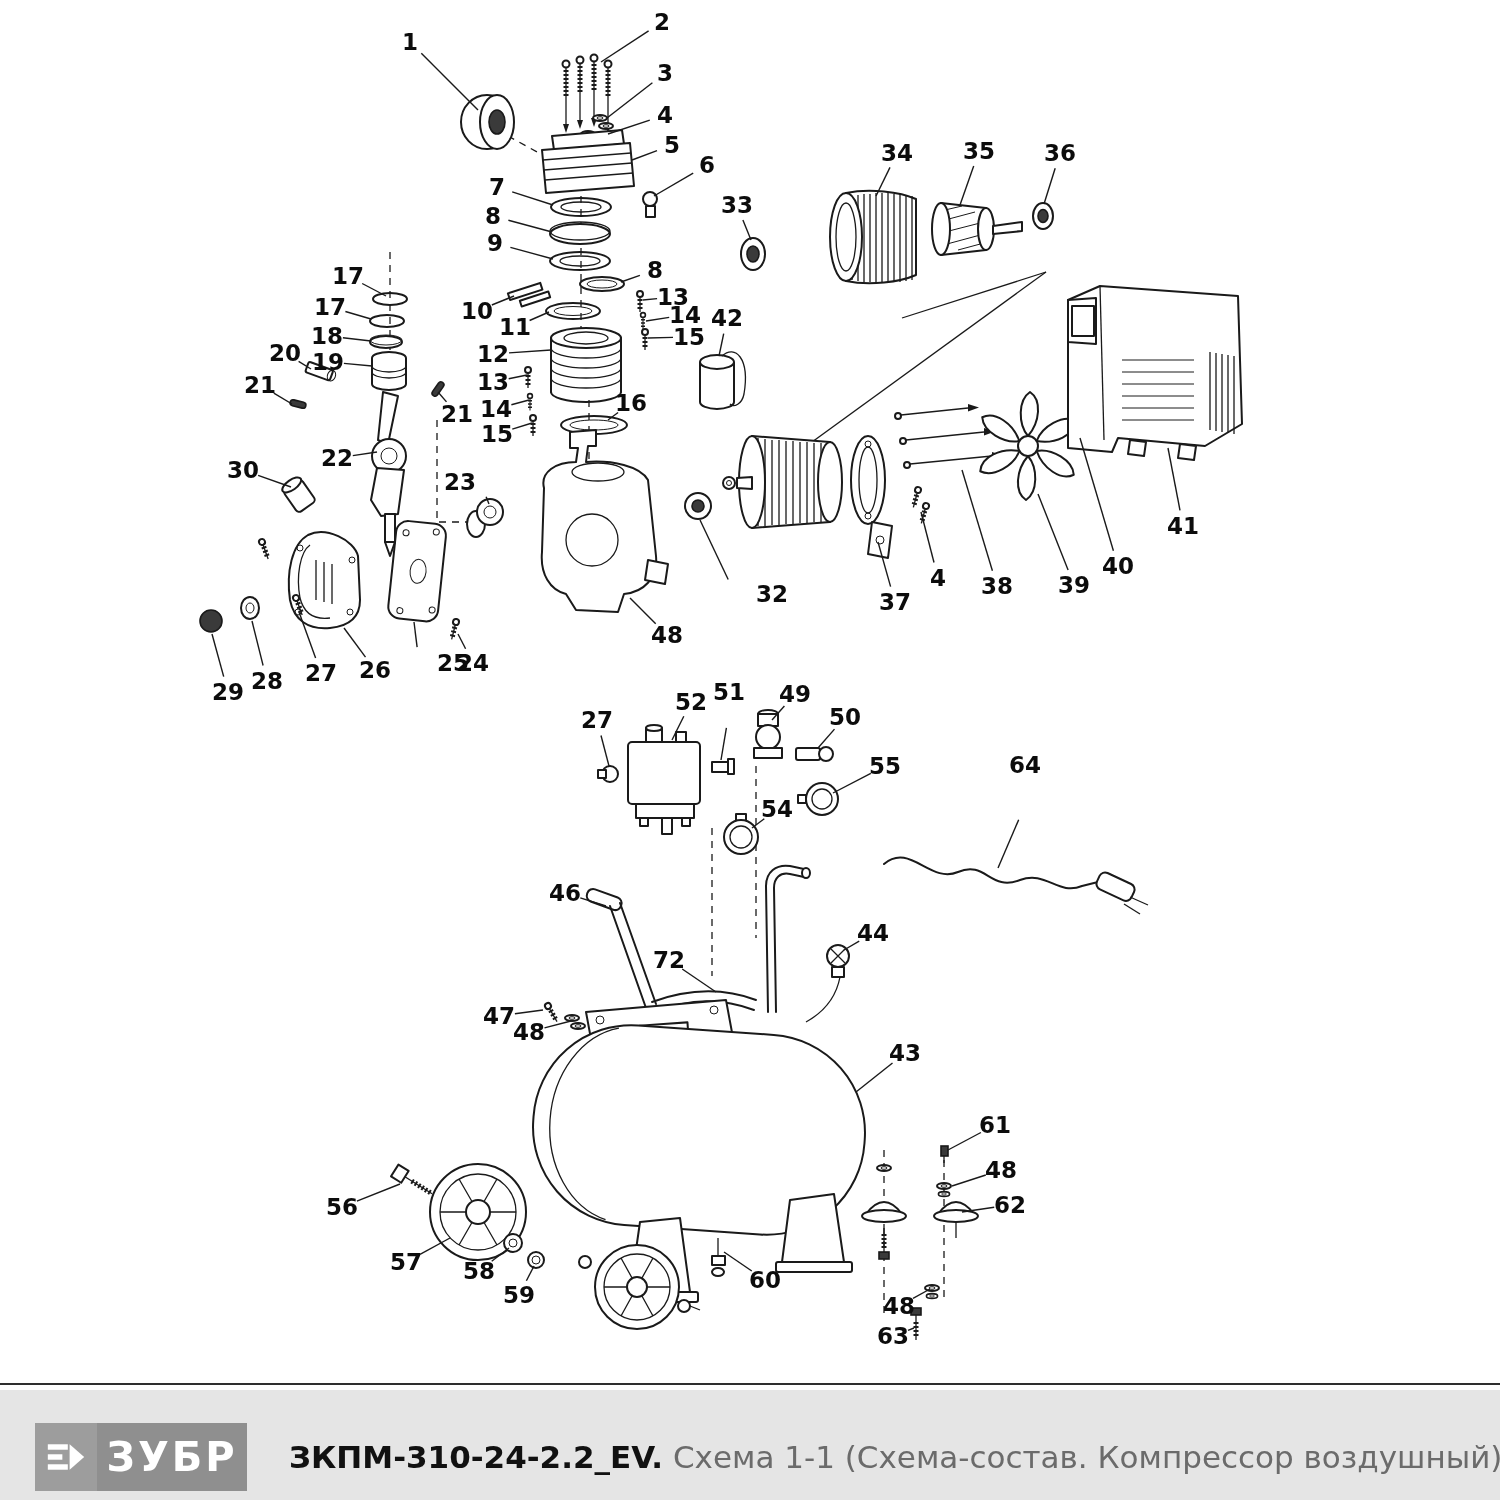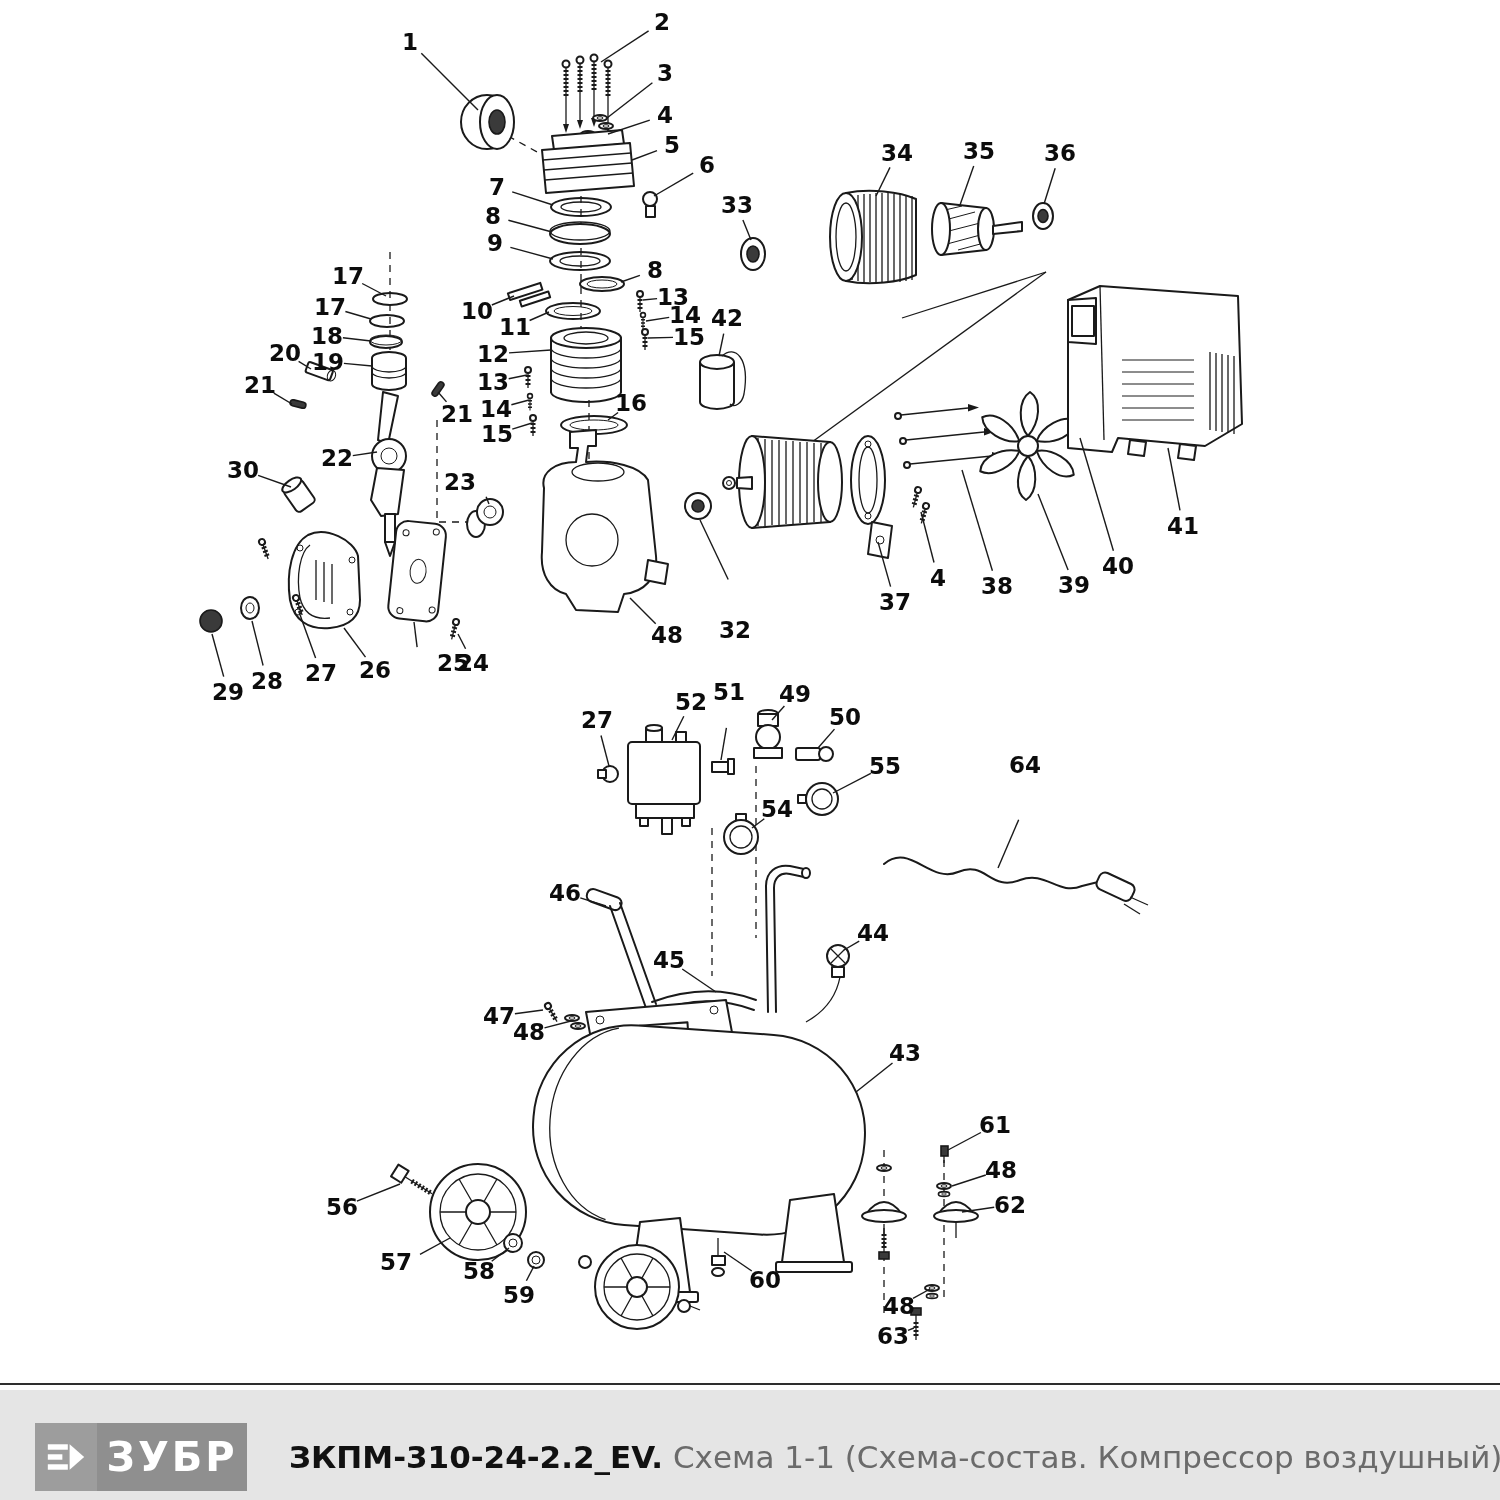--- a/index.html
+++ b/index.html
@@ -576,46 +576,46 @@
       <div class="part-label" style="left: 337px; top: 458px;">22</div>
       <div class="part-label" style="left: 460px; top: 482px;">23</div>
       <div class="part-label" style="left: 243px; top: 470px;">30</div>
       <div class="part-label" style="left: 473px; top: 663px;">24</div>
       <div class="part-label" style="left: 419px; top: 663px; margin-left: 34px;">25</div>
       <div class="part-label" style="left: 375px; top: 670px;">26</div>
       <div class="part-label" style="left: 321px; top: 673px; text-align: center;">27</div>
       <div class="part-label" style="left: 267px; top: 681px;">28</div>
       <div class="part-label" style="left: 228px; top: 692px;">29</div>
       <div class="part-label" style="left: 667px; top: 635px;">48</div>
-      <div class="part-label" style="left: 735px; top: 594px; margin-top: 36px;">32</div>
+      <div class="part-label" style="left: 772px; top: 594px;">32</div>
       <div class="part-label" style="left: 737px; top: 205px;">33</div>
       <div class="part-label" style="left: 897px; top: 153px;">34</div>
       <div class="part-label" style="left: 979px; top: 151px;">35</div>
       <div class="part-label" style="left: 1060px; top: 153px;">36</div>
       <div class="part-label" style="left: 895px; top: 602px;">37</div>
       <div class="part-label" style="left: 997px; top: 586px;">38</div>
       <div class="part-label" style="left: 1074px; top: 585px;">39</div>
       <div class="part-label" style="left: 1118px; top: 566px;">40</div>
       <div class="part-label" style="left: 1183px; top: 526px;">41</div>
       <div class="part-label" style="left: 938px; top: 578px;">4</div>
       <div class="part-label" style="left: 905px; top: 1053px;">43</div>
       <div class="part-label" style="left: 873px; top: 933px;">44</div>
-      <div class="part-label" style="left: 669px; top: 960px;">45</div>
+      <div class="part-label" style="left: 669px; top: 960px;">72</div>
       <div class="part-label" style="left: 565px; top: 893px;">46</div>
       <div class="part-label" style="left: 499px; top: 1016px;">47</div>
       <div class="part-label" style="left: 529px; top: 1032px;">48</div>
       <div class="part-label" style="left: 795px; top: 694px;">49</div>
       <div class="part-label" style="left: 845px; top: 717px;">50</div>
       <div class="part-label" style="left: 729px; top: 692px;">51</div>
       <div class="part-label" style="left: 691px; top: 702px;">52</div>
       <div class="part-label" style="left: 597px; top: 720px;">27</div>
       <div class="part-label" style="left: 777px; top: 809px;">54</div>
       <div class="part-label" style="left: 885px; top: 766px;">55</div>
       <div class="part-label" style="left: 342px; top: 1207px;">56</div>
-      <div class="part-label" style="left: 396px; top: 1262px;">57</div>
+      <div class="part-label" style="left: 406px; top: 1262px;">57</div>
       <div class="part-label" style="left: 479px; top: 1271px;">58</div>
       <div class="part-label" style="left: 519px; top: 1295px;">59</div>
       <div class="part-label" style="left: 765px; top: 1280px;">60</div>
       <div class="part-label" style="left: 995px; top: 1125px;">61</div>
       <div class="part-label" style="left: 1001px; top: 1170px;">48</div>
       <div class="part-label" style="left: 1010px; top: 1205px;">62</div>
       <div class="part-label" style="left: 899px; top: 1306px;">48</div>
       <div class="part-label" style="left: 893px; top: 1336px;">63</div>
       <div class="part-label" style="left: 1025px; top: 765px;">64</div>
     </div>

